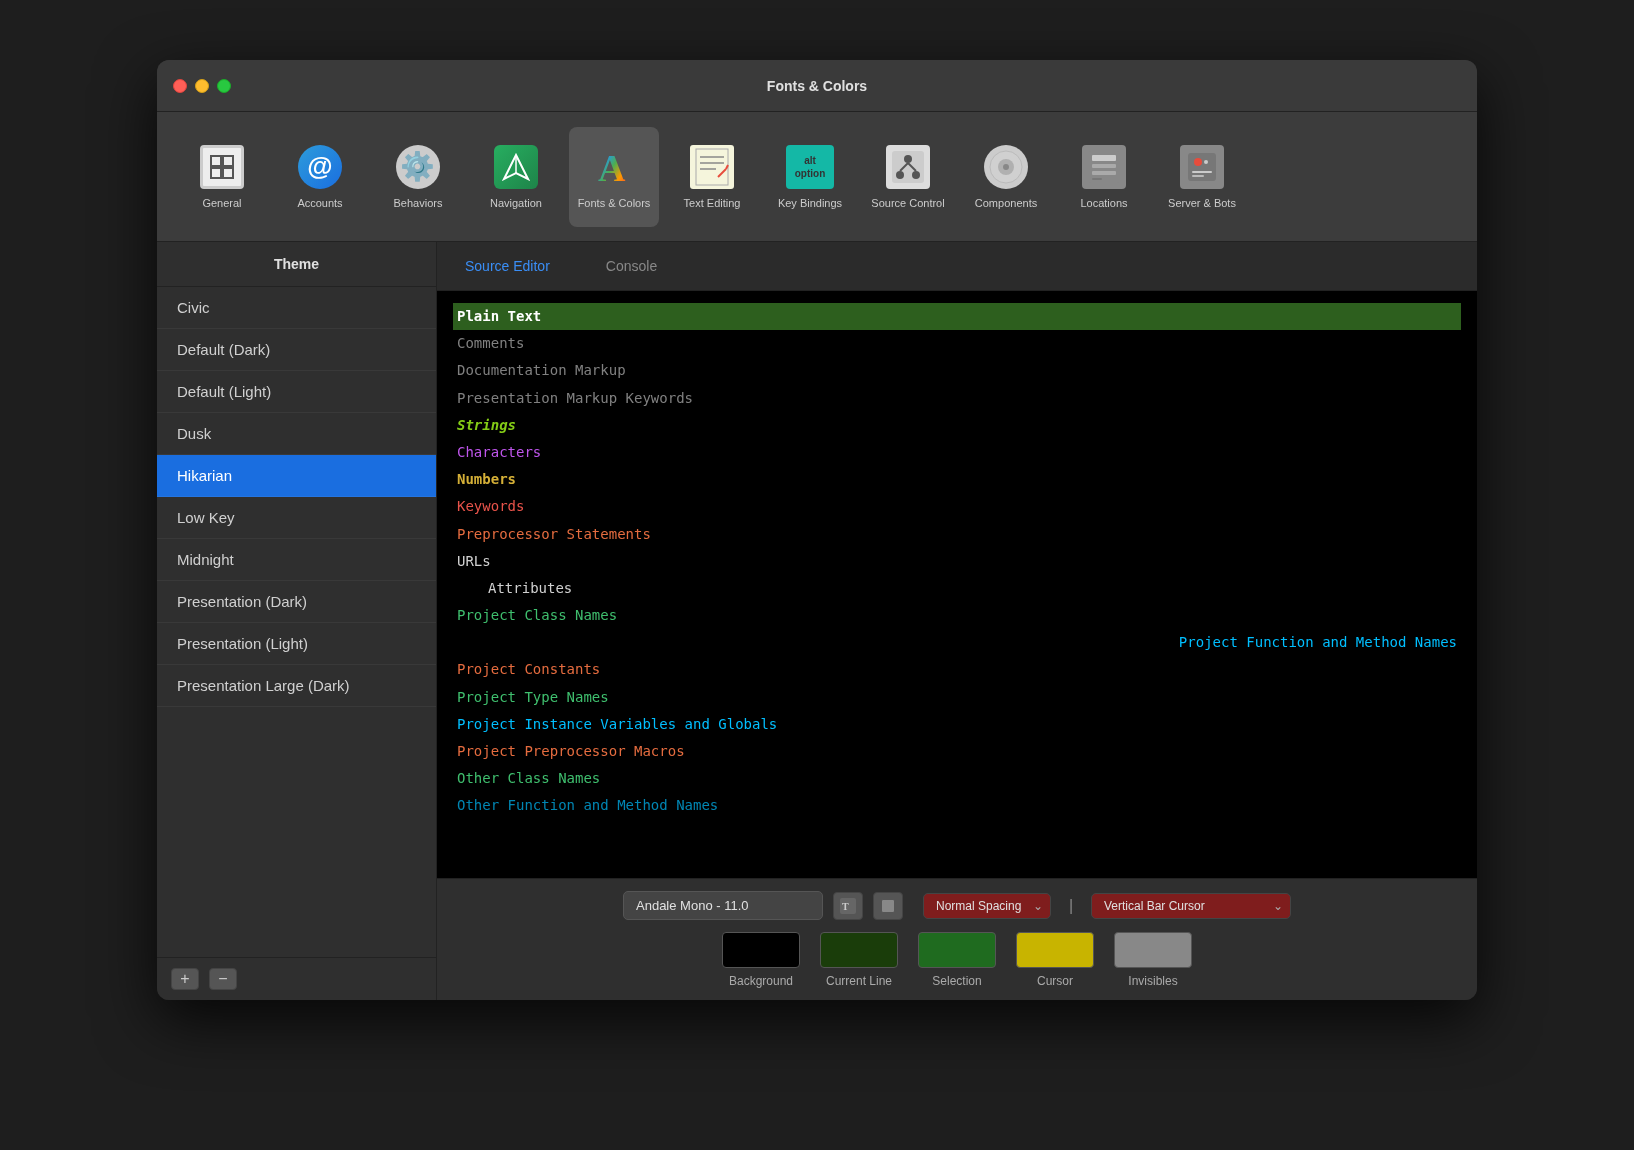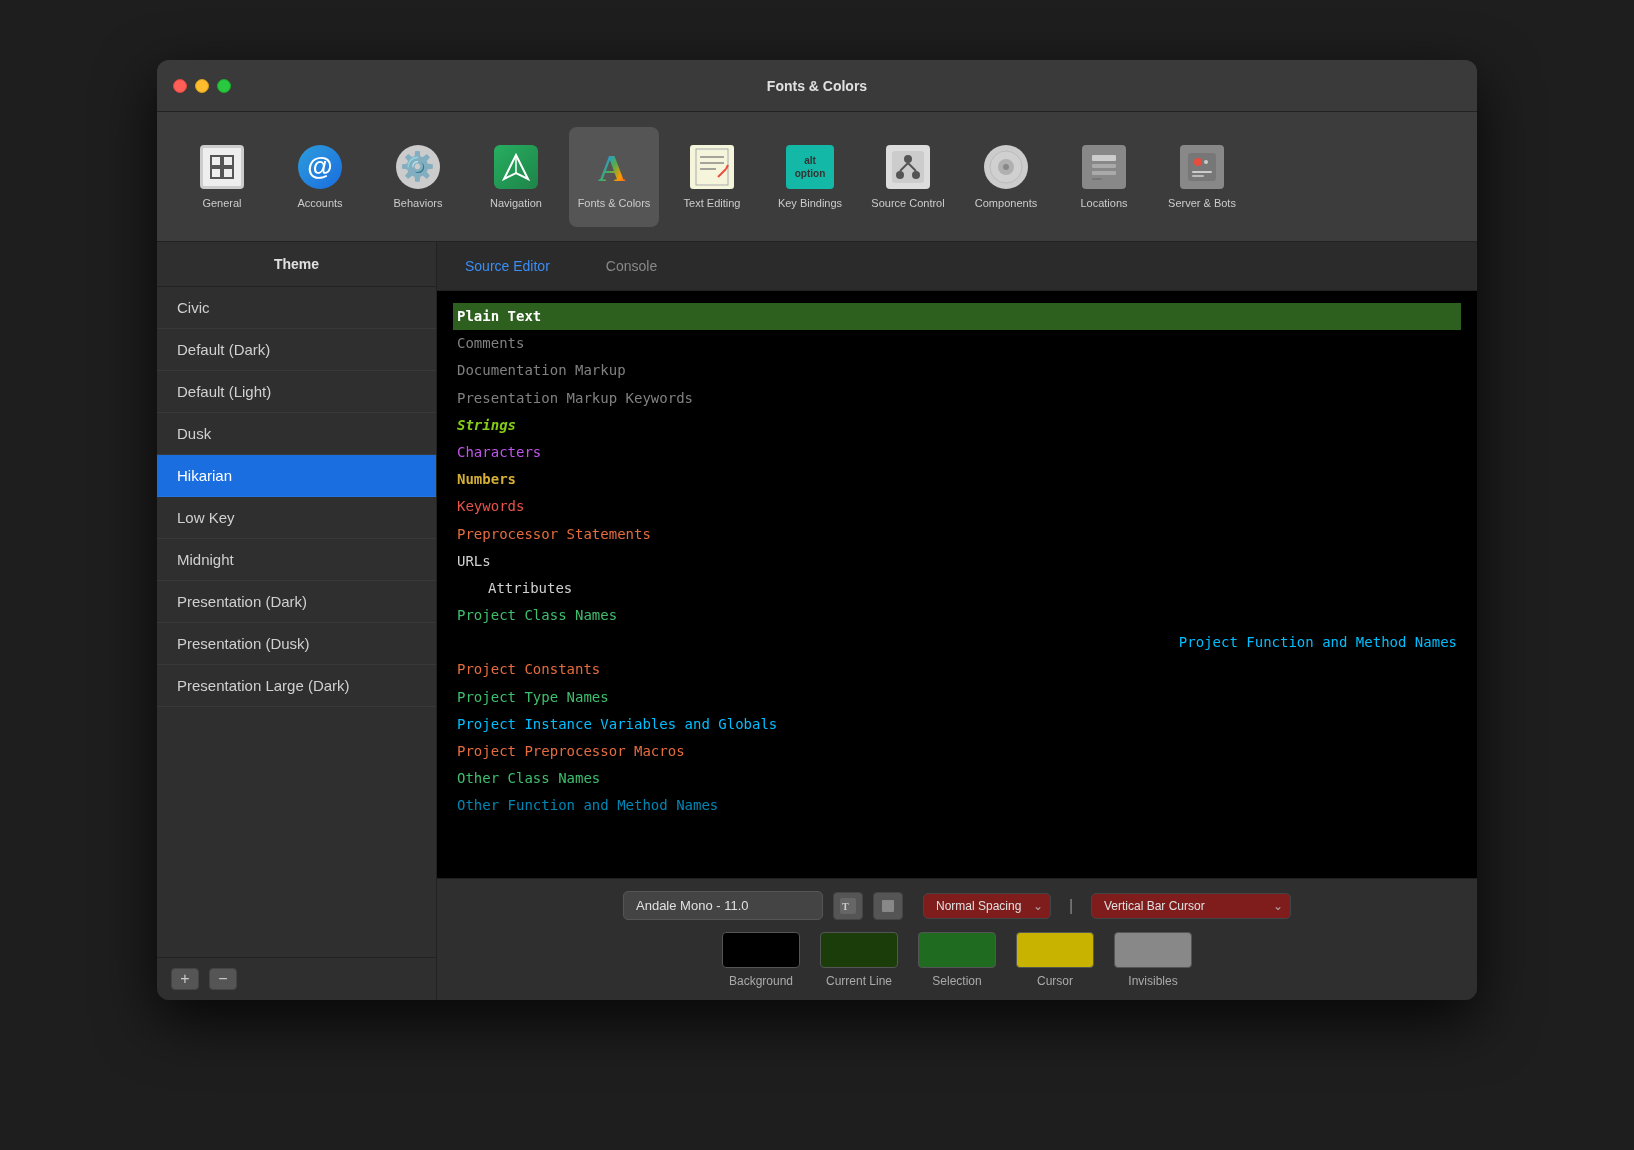--- a/index.html
+++ b/index.html
@@ -515,21 +515,21 @@
       <div class="sidebar-header">Theme</div>
       <div class="sidebar-list">
         <div class="sidebar-item">Civic</div>
         <div class="sidebar-item">Default (Dark)</div>
         <div class="sidebar-item">Default (Light)</div>
         <div class="sidebar-item">Dusk</div>
         <div class="sidebar-item selected">Hikarian</div>
         <div class="sidebar-item">Low Key</div>
         <div class="sidebar-item">Midnight</div>
         <div class="sidebar-item">Presentation (Dark)</div>
-        <div class="sidebar-item">Presentation (Dusk)</div>
+        <div class="sidebar-item">Presentation (Light)</div>
         <div class="sidebar-item">Presentation Large (Dark)</div>
       </div>
       <div class="sidebar-footer">
         <div class="sidebar-footer-btn">+</div>
         <div class="sidebar-footer-btn">−</div>
       </div>
     </div>
 
     <div class="right-panel">
 

